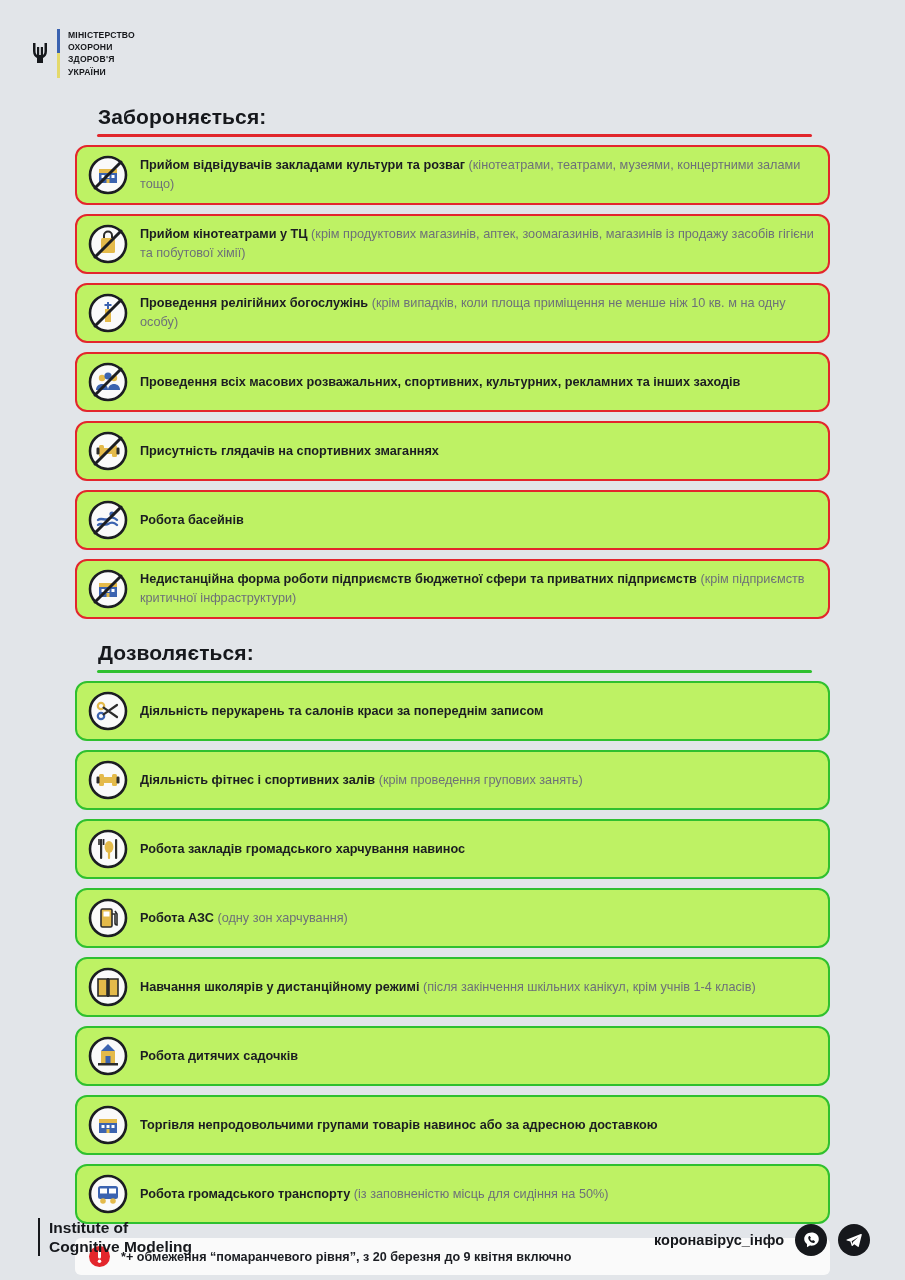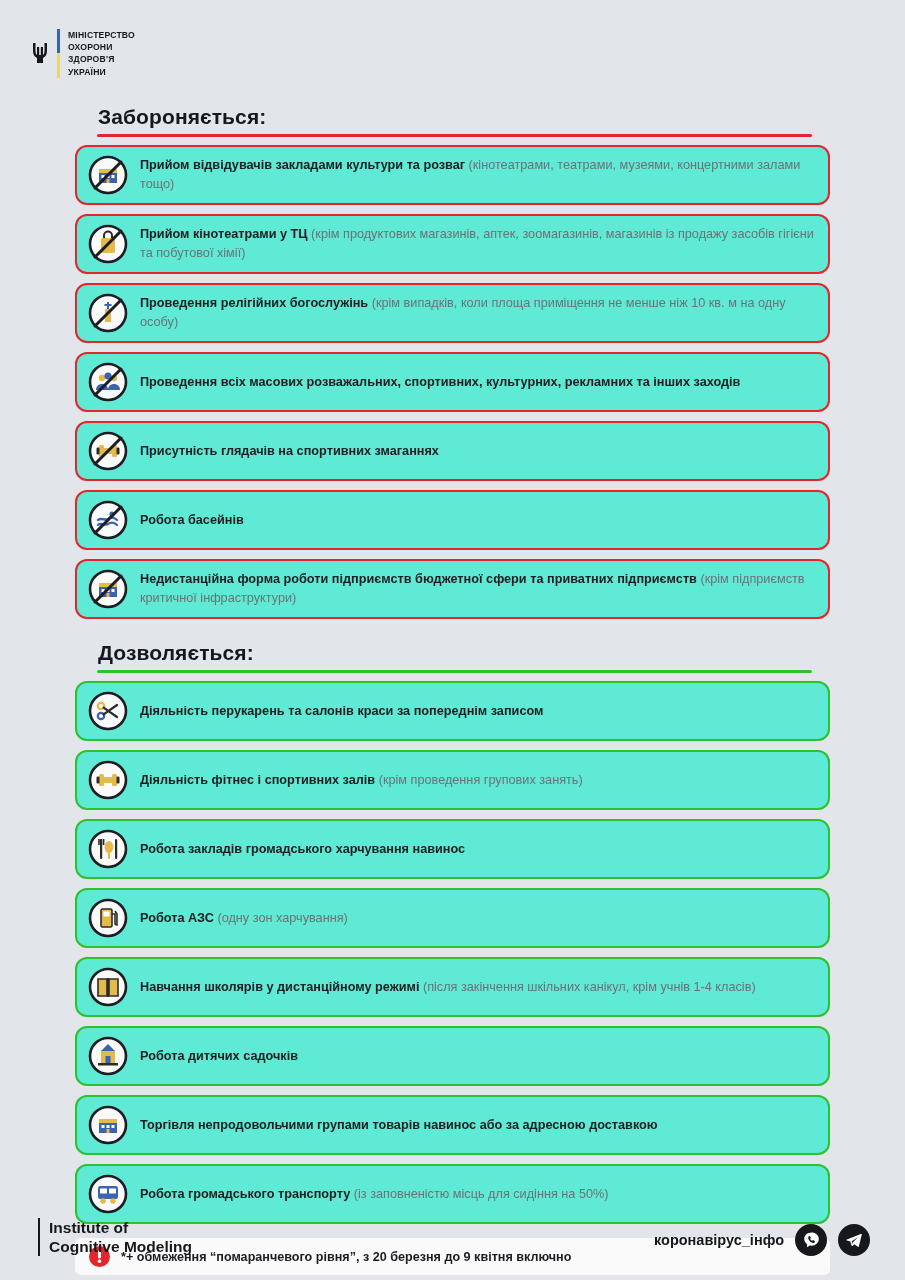--- a/index.html
+++ b/index.html
@@ -44,21 +44,21 @@
   }
   .rule {
     height: 3px; margin: 0 18px 8px 22px; border-radius: 2px;
   }
   .rule.red   { background: #e1262c; }
   .rule.green { background: #2fc02f; }
 
   
   .card {
     display: flex; align-items: center;
-    background: #5eead4;
+    background: #bef264;
     border-radius: 12px;
     margin-bottom: 9px;
     padding: 8px 14px 8px 11px;
     min-height: 50px;
   }
   .card.red   { border: 2.5px solid #e3262c; }
   .card.green { border: 2.5px solid #2fc02f; }
 
   .card-icon {
     flex: 0 0 40px; width: 40px; height: 40px;

